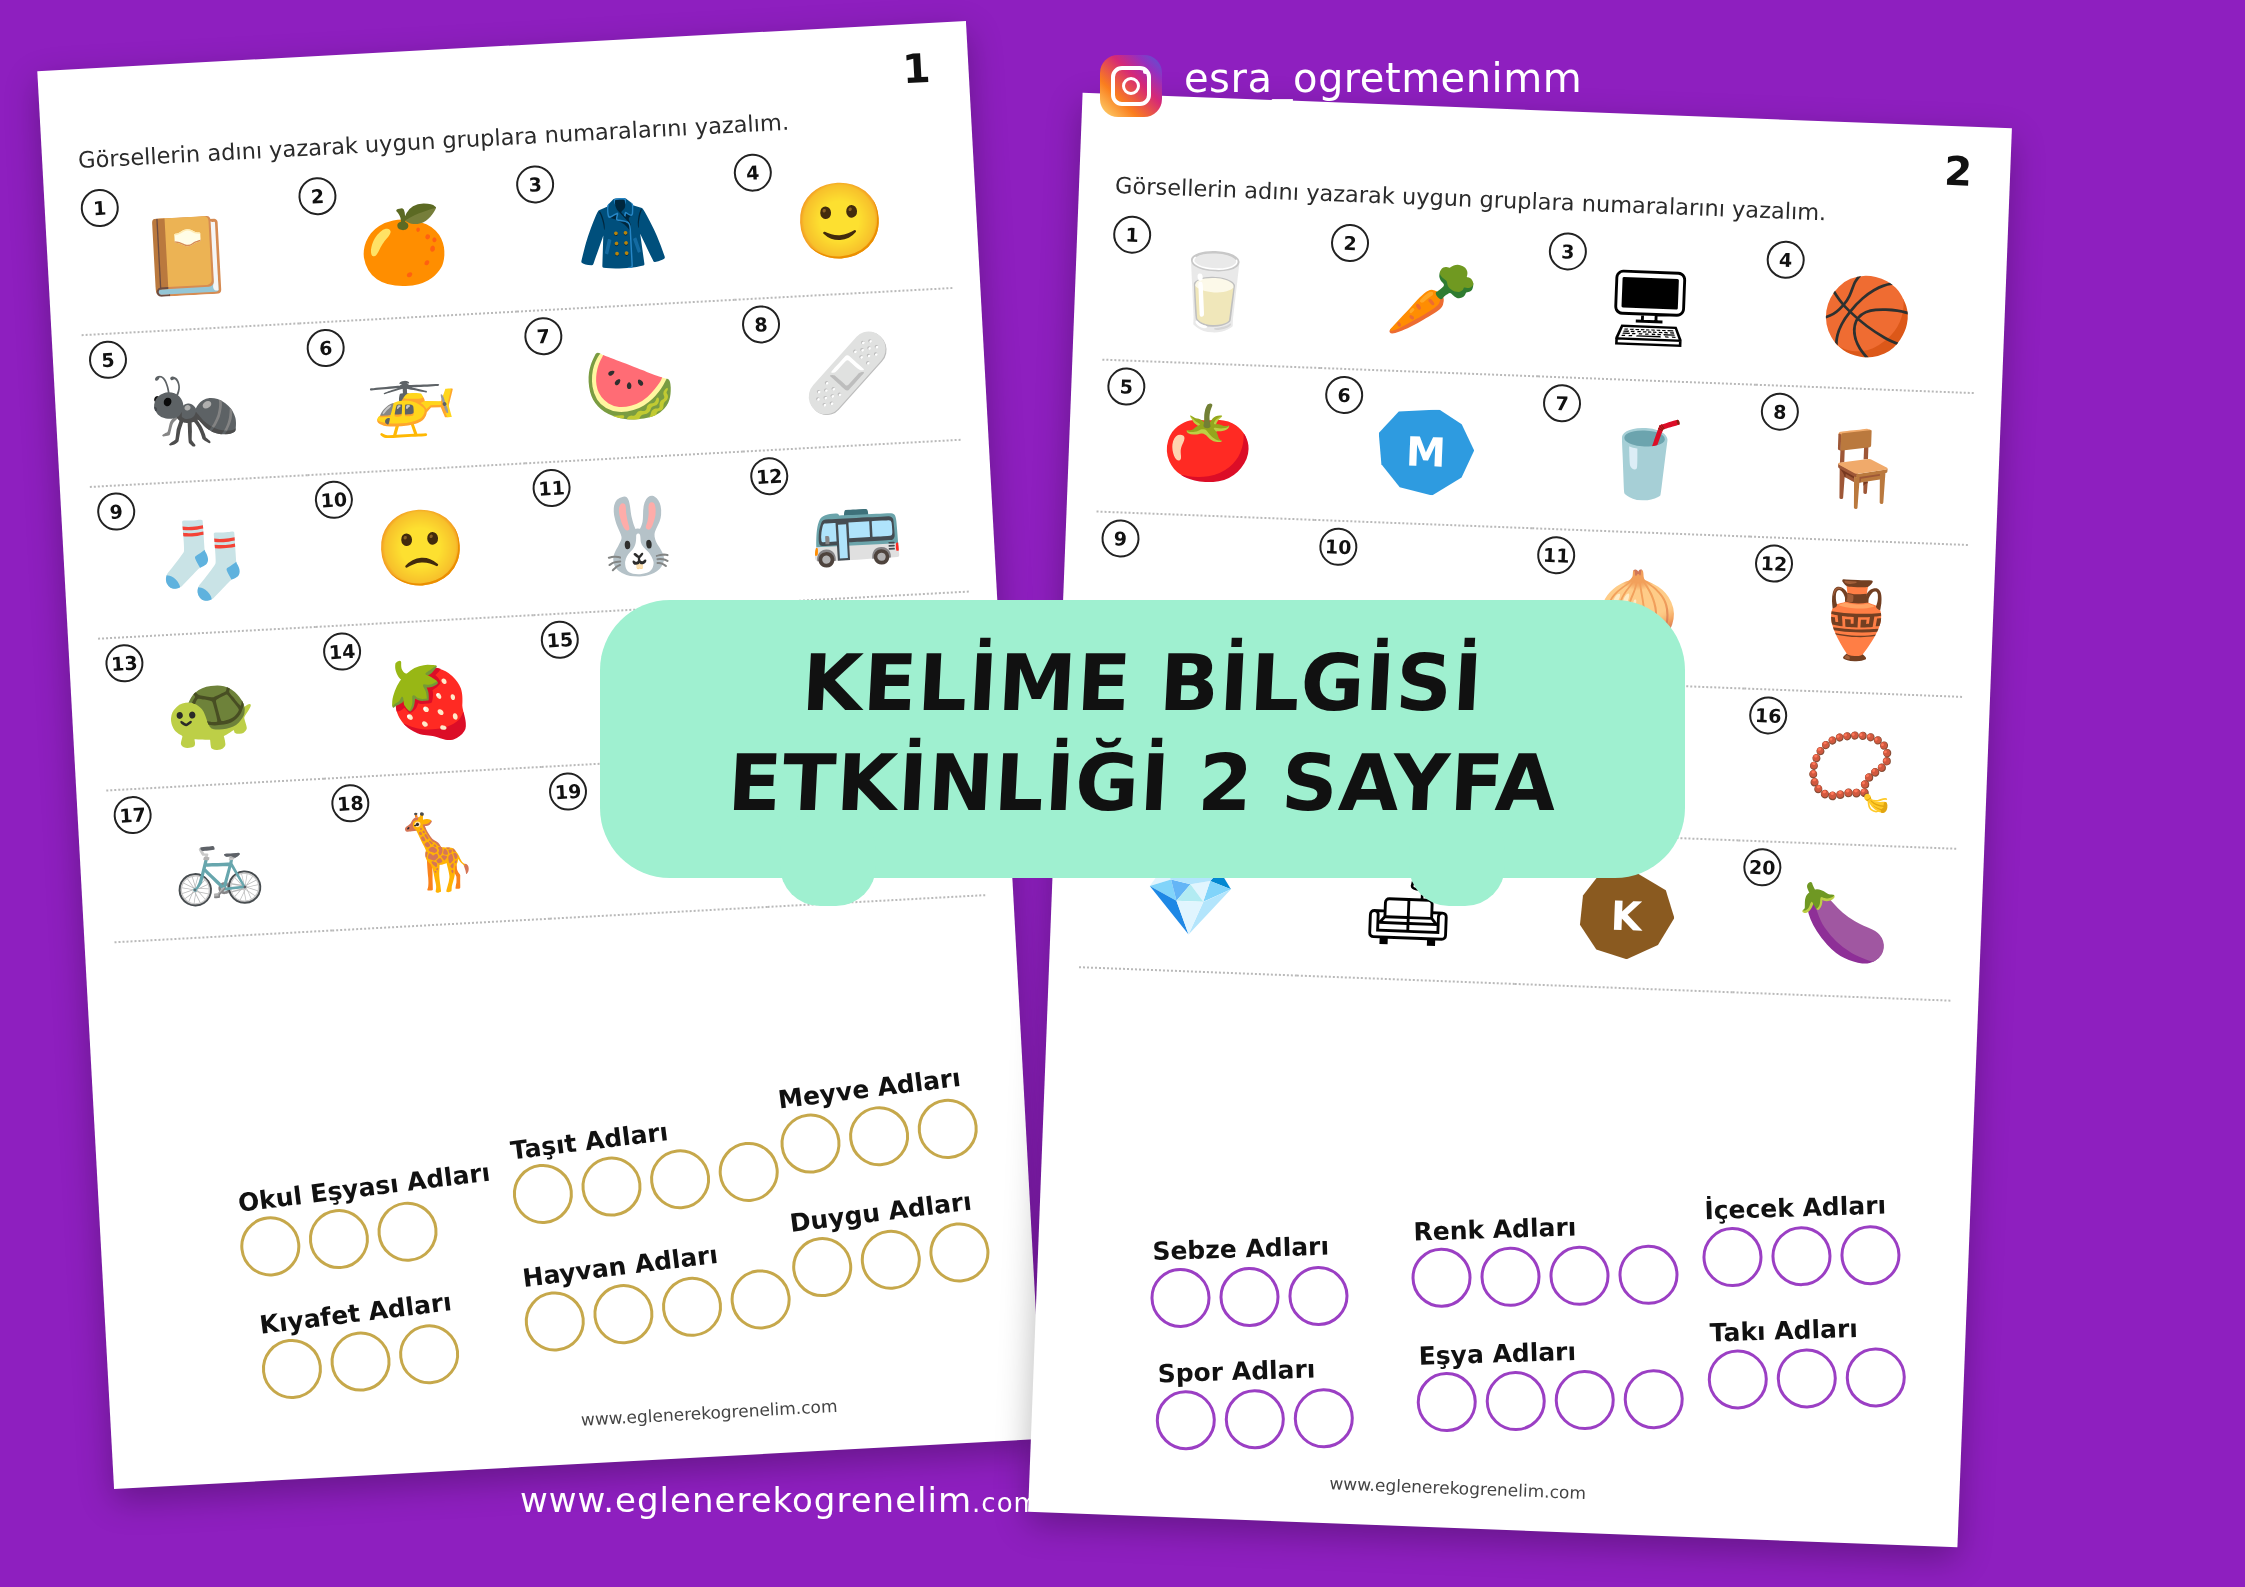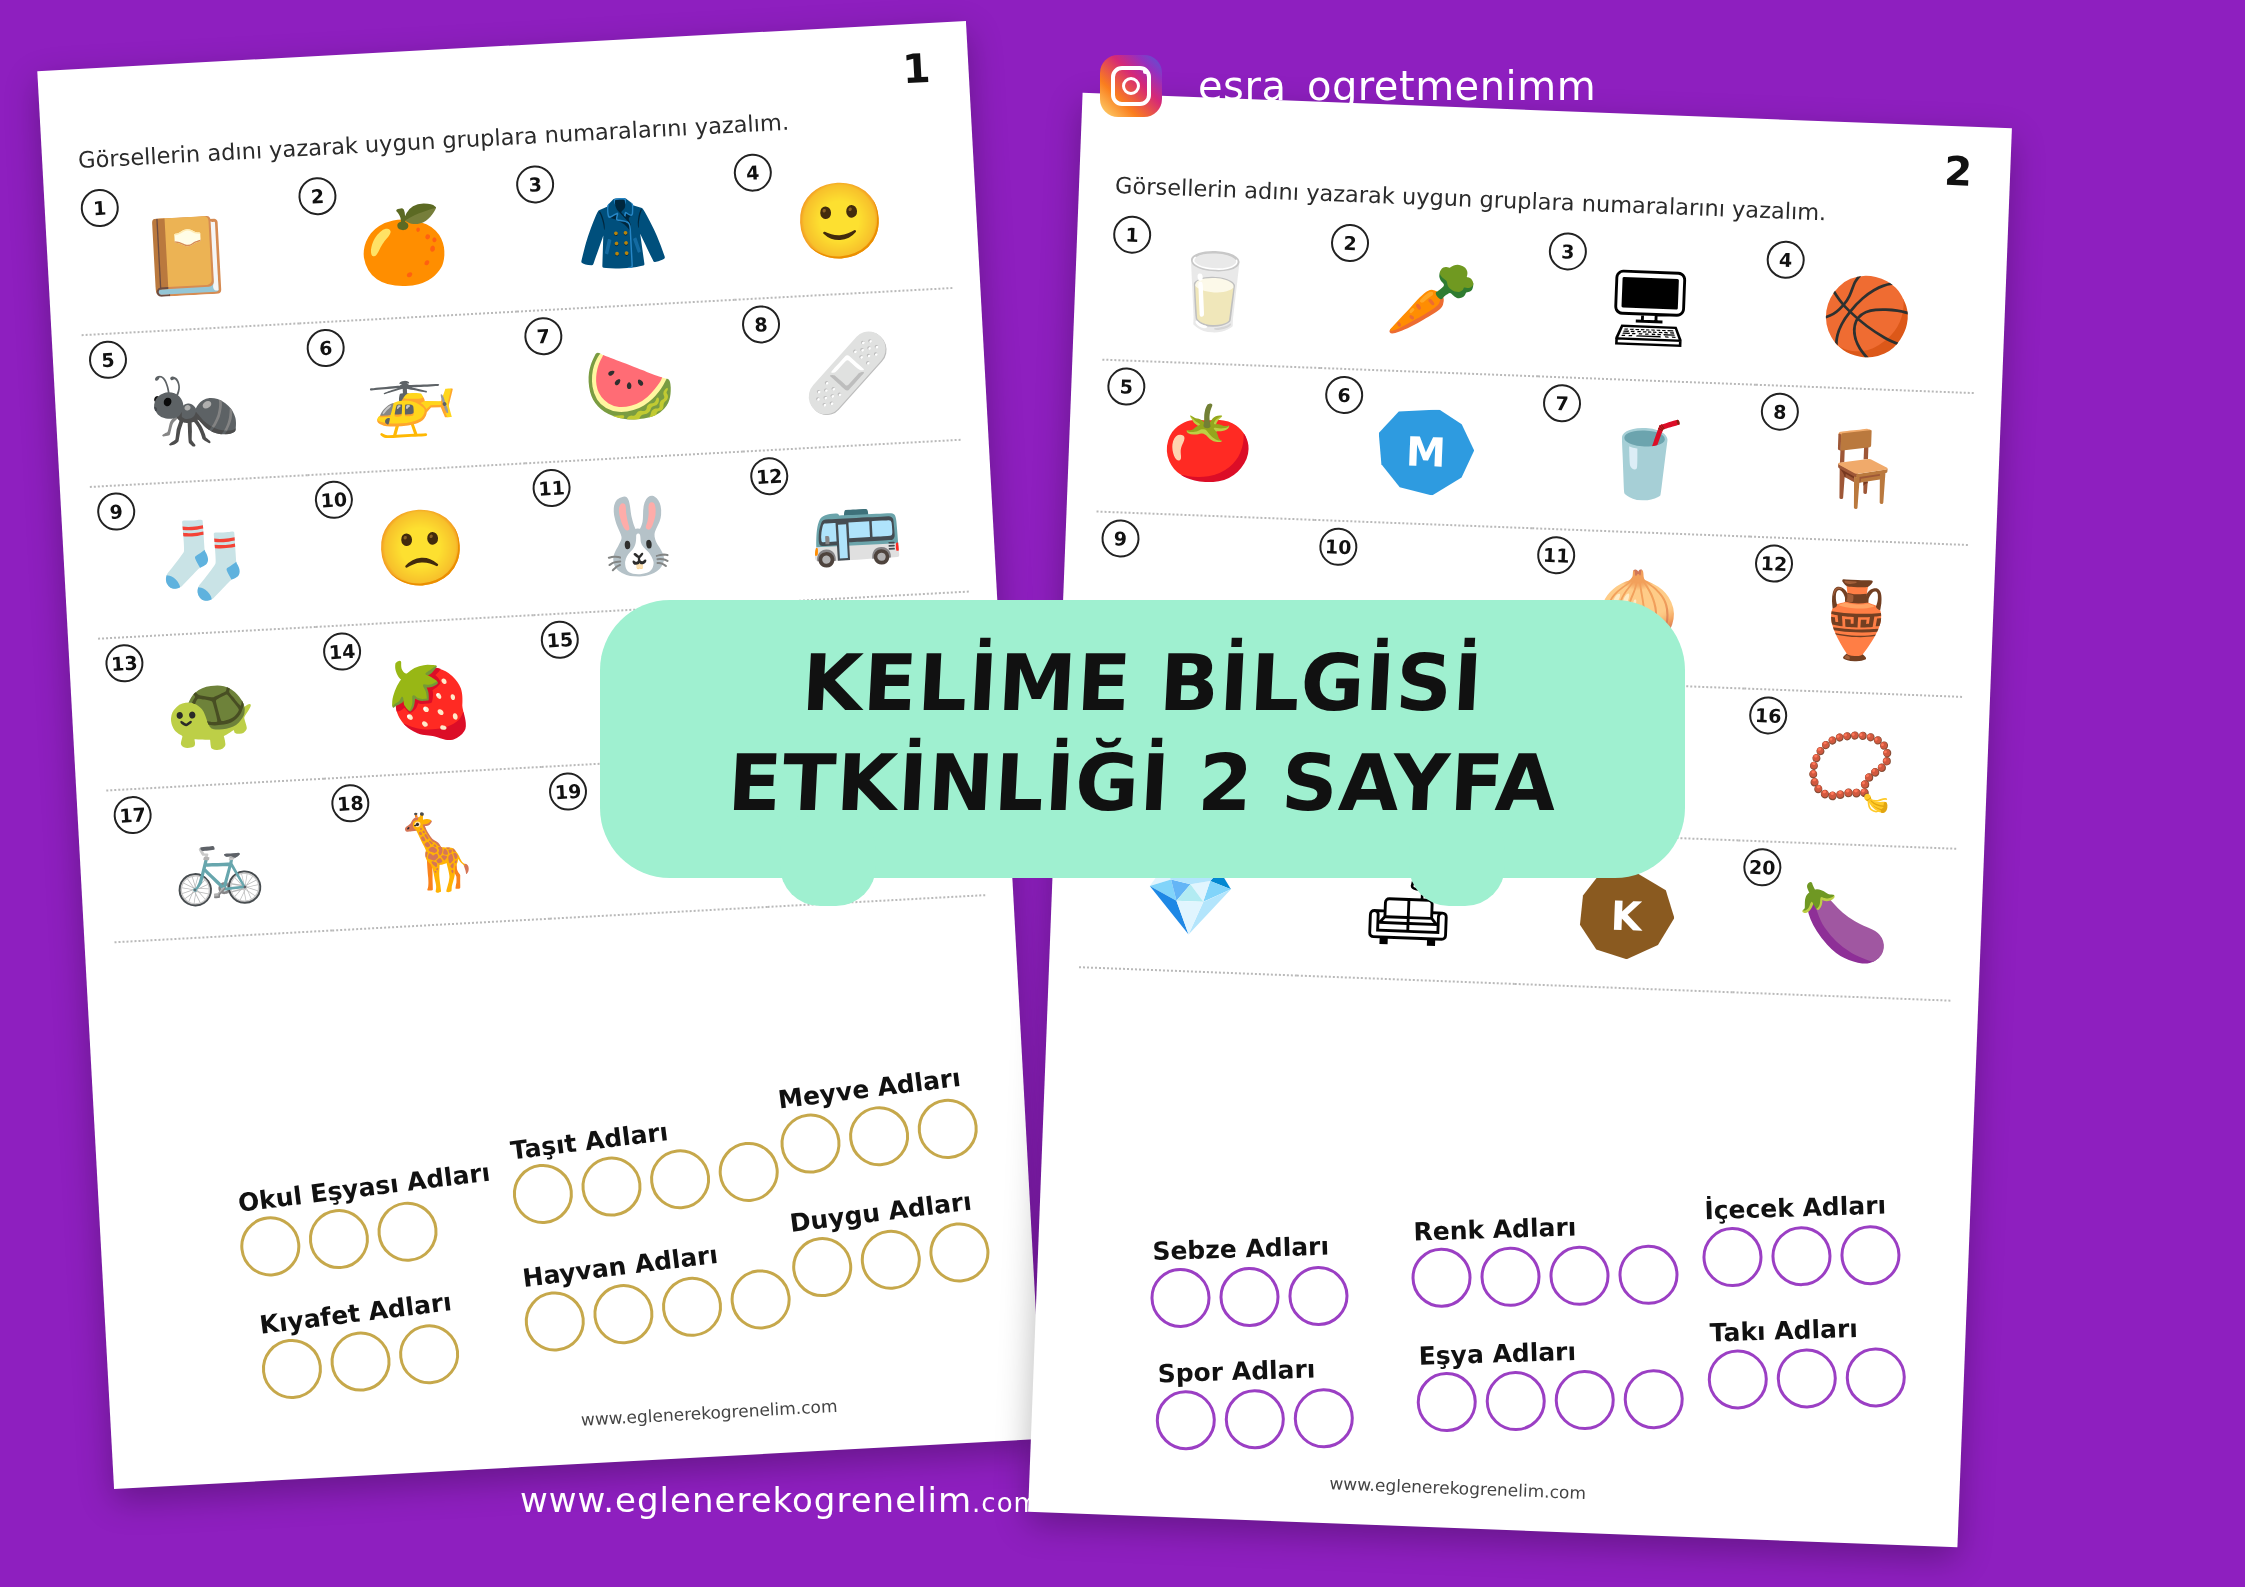--- a/index.html
+++ b/index.html
@@ -14,22 +14,21 @@
     position: relative;
     font-family: "Liberation Sans", sans-serif;
   }
 
   
   .ig-bar {
     position: absolute;
     left: 1100px;
     top: 55px;
     display: flex;
-    align-items: center;
-    gap: 36px;
+    gap: 22px;
     z-index: 40;
   }
   .ig-logo {
     width: 62px;
     height: 62px;
     border-radius: 18px;
     background: linear-gradient(45deg, #FEDA75, #FA7E1E 30%, #D62976 60%, #962FBF 80%, #4F5BD5);
     display: flex;
     align-items: center;
     justify-content: center;

